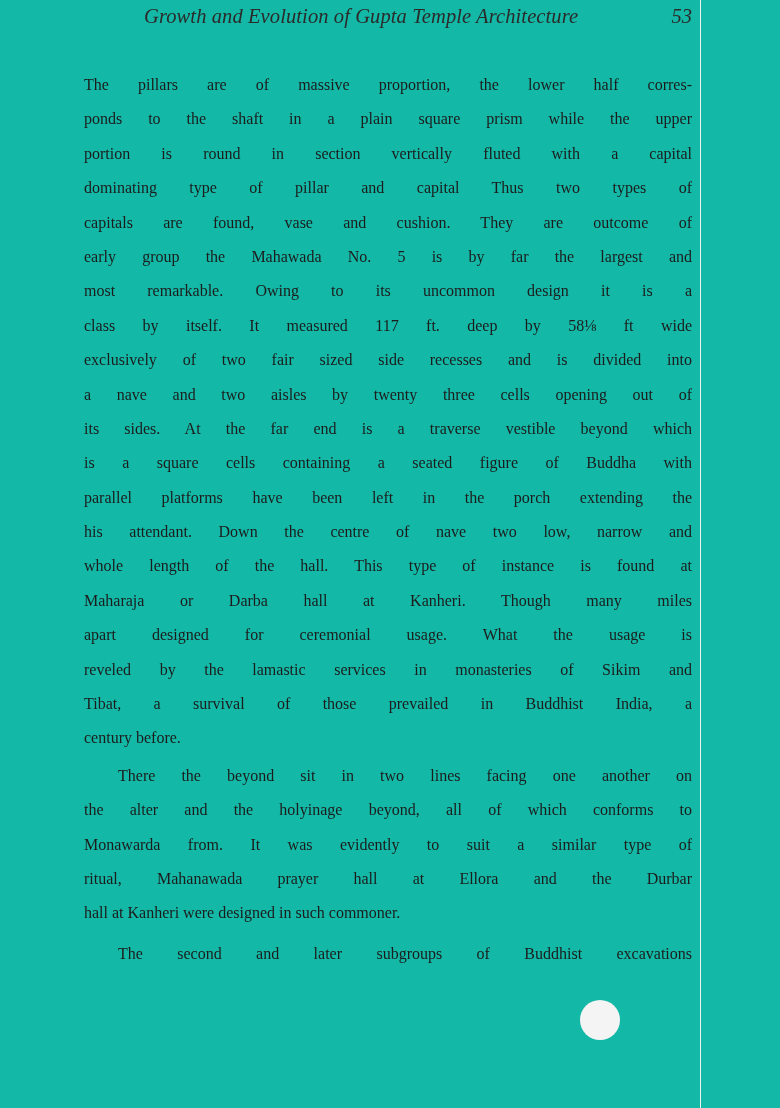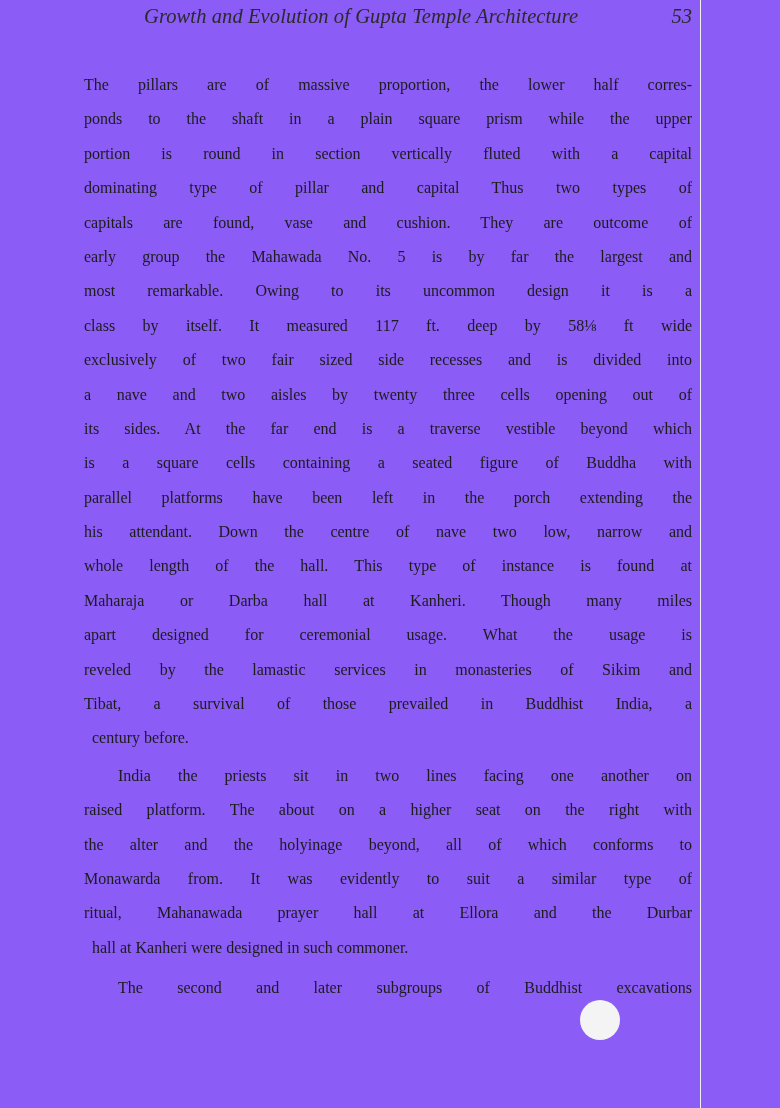--- a/index.html
+++ b/index.html
@@ -14,21 +14,21 @@
       position: relative;
       font-family: "Liberation Serif", "DejaVu Serif", serif;
       color: #1c1c1c;
     }
     .page {
       position: absolute;
       left: 0;
       top: 0;
       width: 780px;
       height: 1108px;
-      background: #8b5cf6;
+      background: #14b8a6;
     }
     .page-edge {
       position: absolute;
       left: 700px;
       top: 0;
       width: 1px;
       height: 1108px;
       background: #f1f1f1;
     }
     .running-header {
@@ -65,21 +65,20 @@
     .line {
       display: block;
       height: 34.4px;
       white-space: nowrap;
       text-align: justify;
       text-align-last: justify;
       overflow: hidden;
     }
     .line.last {
       text-align-last: left;
-      margin-left: 8px;
     }
     .line.indent {
       padding-left: 34px;
     }
     .para-gap {
       height: 3px;
     }
     .para-gap-lg {
       height: 6px;
     }
@@ -126,22 +125,21 @@
       <span class="line">Maharaja or Darba  hall  at  Kanheri.   Though many miles</span>
       <span class="line">apart  designed  for  ceremonial  usage.  What  the  usage is</span>
       <span class="line">reveled by the lamastic services in monasteries of  Sikim and</span>
       <span class="line">Tibat,  a  survival  of  those  prevailed  in  Buddhist India, a</span>
       <span class="line last">century  before.</span>
     </div>
 
     <div class="para-gap"></div>
 
     <div class="paragraph">
-      <span class="line indent">India the priests sit in two  lines  facing  one  another on</span>
-      <span class="line">raised platform. The about on a higher seat on the right with</span>
+      <span class="line indent">There the beyond sit in two  lines  facing  one  another on</span>
       <span class="line">the alter and the holyinage beyond, all of which conforms to</span>
       <span class="line">Monawarda from.   It was evidently  to suit  a similar type of</span>
       <span class="line">ritual,  Mahanawada  prayer  hall  at Ellora and the Durbar</span>
       <span class="line last">hall at Kanheri were designed in such commoner.</span>
     </div>
 
     <div class="para-gap-lg"></div>
 
     <div class="paragraph">
       <span class="line indent">The second and  later  subgroups  of Buddhist excavations</span>

